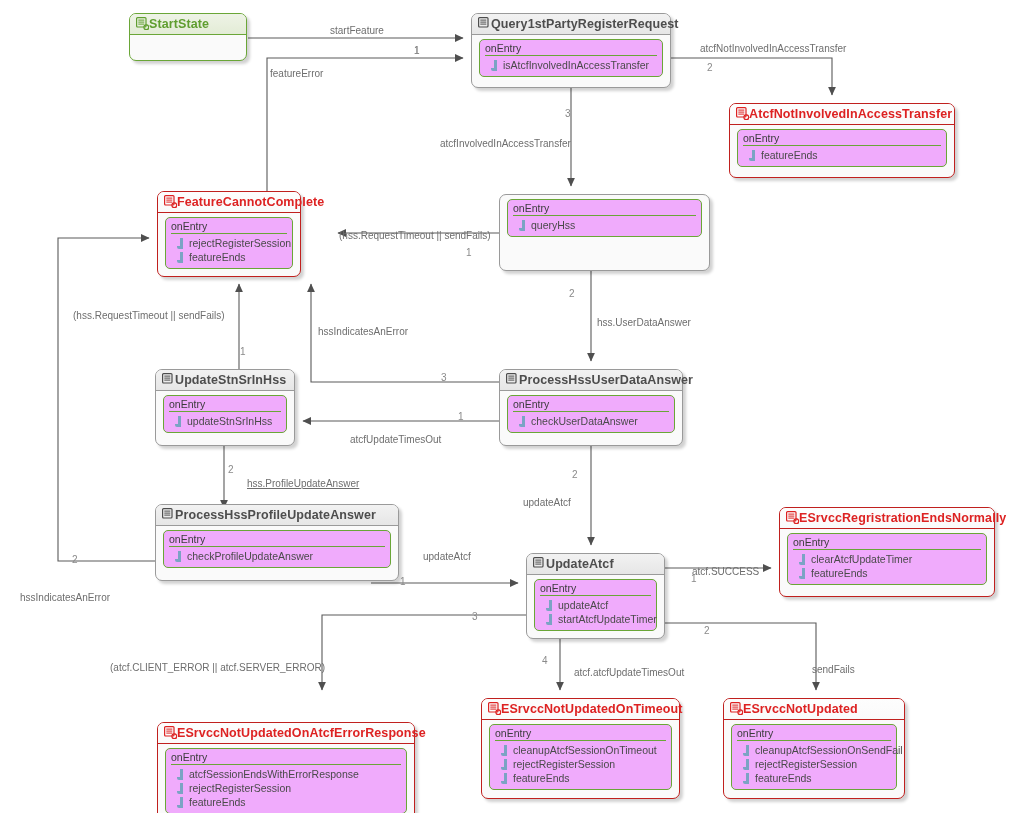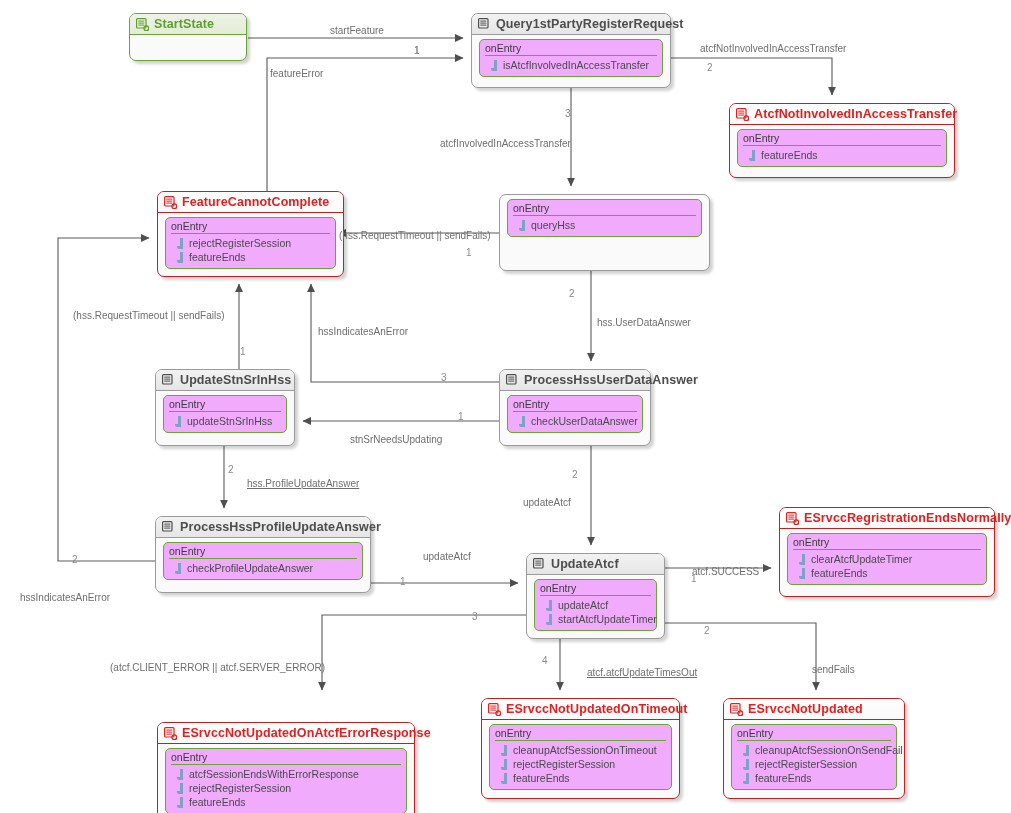--- a/index.html
+++ b/index.html
@@ -3,21 +3,21 @@
 <meta charset="utf-8">
 <style>
   html,body{margin:0;padding:0;background:#ffffff;}
   body{font-family:"Liberation Sans","DejaVu Sans",sans-serif;}
   #canvas{position:relative;width:1011px;height:813px;overflow:hidden;background:#ffffff;}
   #edges{position:absolute;left:0;top:0;width:1011px;height:813px;}
 
   
   .state{position:absolute;box-sizing:border-box;border:1px solid #9a9a9a;border-radius:7px;
          background:#fafafa;box-shadow:3px 3px 3px rgba(0,0,0,0.18);}
-  .state .hdr{display:flex;align-items:center;gap:5px;box-sizing:border-box;
+  .state .hdr{display:flex;align-items:flex-start;box-sizing:border-box;
          padding:3px 7px 3px 6px;border-bottom:1px solid #9a9a9a;border-radius:6px 6px 0 0;
          background:linear-gradient(#f2f2f2,#e6e6e6);}
   .state .title{font-size:12.5px;font-weight:bold;color:#4d4d4d;white-space:nowrap;letter-spacing:.1px;}
   .state .body{padding:4px 7px 7px 7px;}
   .compart{border:1px solid #6aa637;border-radius:5px;padding:2px 5px 4px 5px;background:#f0abfc;}
   .compart .onentry{font-size:10.5px;color:#3b3b3b;border-bottom:1px solid #6aa637;
          display:block;padding:0 0 1px 0;margin-bottom:2px;width:100%;box-sizing:border-box;}
   .act{display:flex;align-items:center;gap:5px;font-size:10.5px;color:#4a4a4a;padding:1px 0 1px 6px;}
   .jbox{display:inline-block;width:7px;height:11px;position:relative;flex:0 0 auto;}
   .jbox:before{content:"";position:absolute;left:3px;top:0;width:3px;height:11px;background:#7ba3c4;}
@@ -144,21 +144,21 @@
         <div class="body">
           <div class="compart">
             <span class="onentry">onEntry</span>
             <div class="act">
               <span class="jbox"></span>
               <span>featureEnds</span>
             </div>
           </div>
         </div>
       </div>
-      <div class="state red" style="left: 157px; top: 191px; width: 187px; min-height: 85px;">
+      <div class="state red" style="left: 157px; top: 191px; width: 144px; min-height: 85px;">
         <div class="hdr">
           <span class="sicon">
             <svg width="13" height="13" viewBox="0 0 13 13">
               <rect x="0.6" y="0.6" width="9.4" height="9.4" rx="1" fill="none" stroke="#dd2222" stroke-width="1.2"></rect>
               <line x1="2.3" y1="3.1" x2="8.3" y2="3.1" stroke="#dd2222" stroke-width="1"></line>
               <line x1="2.3" y1="5.1" x2="8.3" y2="5.1" stroke="#dd2222" stroke-width="1"></line>
               <line x1="2.3" y1="7.1" x2="8.3" y2="7.1" stroke="#dd2222" stroke-width="1"></line>
               <circle cx="10.3" cy="10.3" r="2.4" fill="none" stroke="#dd2222" stroke-width="1.2"></circle>
             </svg>
           </span>
@@ -204,21 +204,21 @@
         <div class="body">
           <div class="compart">
             <span class="onentry">onEntry</span>
             <div class="act">
               <span class="jbox"></span>
               <span>updateStnSrInHss</span>
             </div>
           </div>
         </div>
       </div>
-      <div class="state " style="left: 499px; top: 369px; width: 152px; min-height: 77px;">
+      <div class="state " style="left: 499px; top: 369px; width: 184px; min-height: 77px;">
         <div class="hdr">
           <span class="sicon">
             <svg width="13" height="13" viewBox="0 0 13 13">
               <rect x="0.6" y="0.6" width="9.4" height="9.4" rx="1" fill="none" stroke="#4d4d4d" stroke-width="1.2"></rect>
               <line x1="2.3" y1="3.1" x2="8.3" y2="3.1" stroke="#4d4d4d" stroke-width="1"></line>
               <line x1="2.3" y1="5.1" x2="8.3" y2="5.1" stroke="#4d4d4d" stroke-width="1"></line>
               <line x1="2.3" y1="7.1" x2="8.3" y2="7.1" stroke="#4d4d4d" stroke-width="1"></line>
             </svg>
           </span>
           <span class="title">ProcessHssUserDataAnswer</span>
@@ -226,21 +226,21 @@
         <div class="body">
           <div class="compart">
             <span class="onentry">onEntry</span>
             <div class="act">
               <span class="jbox"></span>
               <span>checkUserDataAnswer</span>
             </div>
           </div>
         </div>
       </div>
-      <div class="state " style="left: 155px; top: 516px; width: 216px; min-height: 77px;">
+      <div class="state " style="left: 155px; top: 504px; width: 244px; min-height: 77px;">
         <div class="hdr">
           <span class="sicon">
             <svg width="13" height="13" viewBox="0 0 13 13">
               <rect x="0.6" y="0.6" width="9.4" height="9.4" rx="1" fill="none" stroke="#4d4d4d" stroke-width="1.2"></rect>
               <line x1="2.3" y1="3.1" x2="8.3" y2="3.1" stroke="#4d4d4d" stroke-width="1"></line>
               <line x1="2.3" y1="5.1" x2="8.3" y2="5.1" stroke="#4d4d4d" stroke-width="1"></line>
               <line x1="2.3" y1="7.1" x2="8.3" y2="7.1" stroke="#4d4d4d" stroke-width="1"></line>
             </svg>
           </span>
           <span class="title">ProcessHssProfileUpdateAnswer</span>
@@ -410,34 +410,34 @@
       <div class="elabel" style="left: 700px; top: 43px;">atcfNotInvolvedInAccessTransfer</div>
       <div class="enum" style="left: 707px; top: 62px;">2</div>
       <div class="elabel" style="left: 440px; top: 138px;">atcfInvolvedInAccessTransfer</div>
       <div class="enum" style="left: 565px; top: 108px;">3</div>
       <div class="elabel" style="left: 339px; top: 230px;">(hss.RequestTimeout || sendFails)</div>
       <div class="enum" style="left: 466px; top: 247px;">1</div>
       <div class="elabel" style="left: 597px; top: 317px;">hss.UserDataAnswer</div>
       <div class="enum" style="left: 569px; top: 288px;">2</div>
       <div class="elabel" style="left: 318px; top: 326px;">hssIndicatesAnError</div>
       <div class="enum" style="left: 441px; top: 372px;">3</div>
-      <div class="elabel" style="left: 350px; top: 434px;">stnSrNeedsUpdating</div>
+      <div class="elabel" style="left: 350px; top: 434px;">atcfUpdateTimesOut</div>
       <div class="enum" style="left: 458px; top: 411px;">1</div>
       <div class="elabel" style="left: 523px; top: 497px;">updateAtcf</div>
       <div class="enum" style="left: 572px; top: 469px;">2</div>
       <div class="elabel" style="left: 73px; top: 310px;">(hss.RequestTimeout || sendFails)</div>
       <div class="enum" style="left: 240px; top: 346px;">1</div>
       <div class="elabel" style="left: 247px; top: 478px; text-decoration: underline;">hss.ProfileUpdateAnswer</div>
       <div class="enum" style="left: 228px; top: 464px;">2</div>
       <div class="elabel" style="left: 20px; top: 592px;">hssIndicatesAnError</div>
       <div class="enum" style="left: 72px; top: 554px;">2</div>
       <div class="elabel" style="left: 423px; top: 551px;">updateAtcf</div>
       <div class="enum" style="left: 400px; top: 576px;">1</div>
       <div class="elabel" style="left: 692px; top: 550px; margin-top: 16px;">atcf.SUCCESS</div>
       <div class="enum" style="left: 691px; top: 573px;">1</div>
       <div class="elabel" style="left: 110px; top: 662px;">(atcf.CLIENT_ERROR || atcf.SERVER_ERROR)</div>
       <div class="enum" style="left: 472px; top: 611px;">3</div>
-      <div class="elabel" style="left: 587px; top: 667px; text-decoration: underline;">atcf.atcfUpdateTimesOut</div>
+      <div class="elabel" style="left: 574px; top: 667px;">atcf.atcfUpdateTimesOut</div>
       <div class="enum" style="left: 542px; top: 655px;">4</div>
       <div class="elabel" style="left: 812px; top: 664px;">sendFails</div>
       <div class="enum" style="left: 704px; top: 625px;">2</div>
     </div>
 </div>
 
 </body></html>

